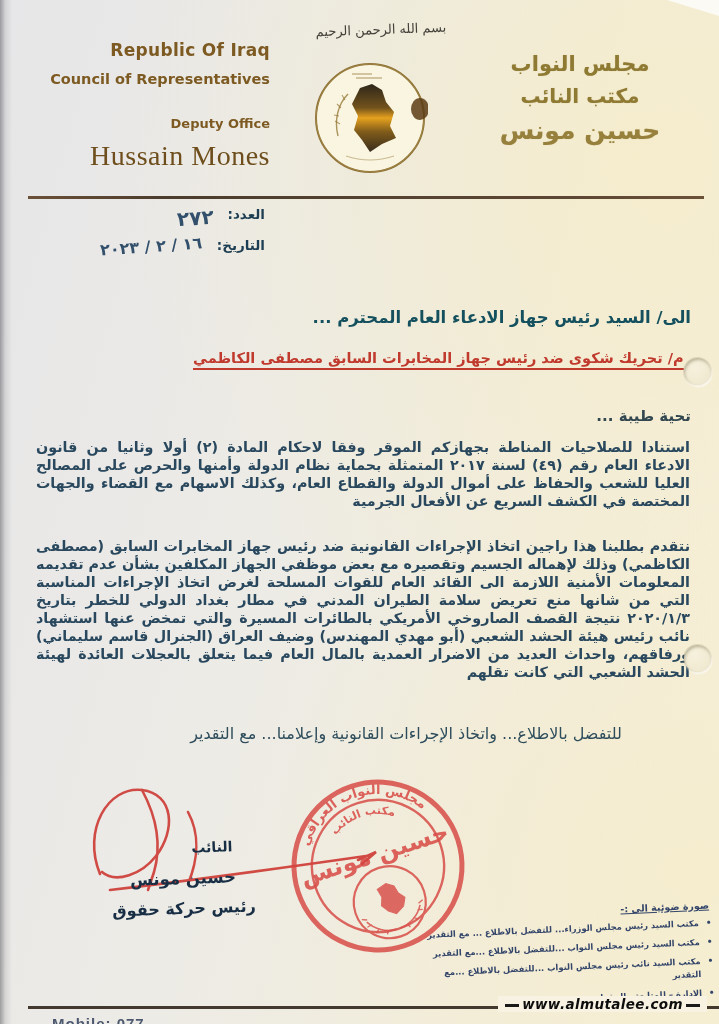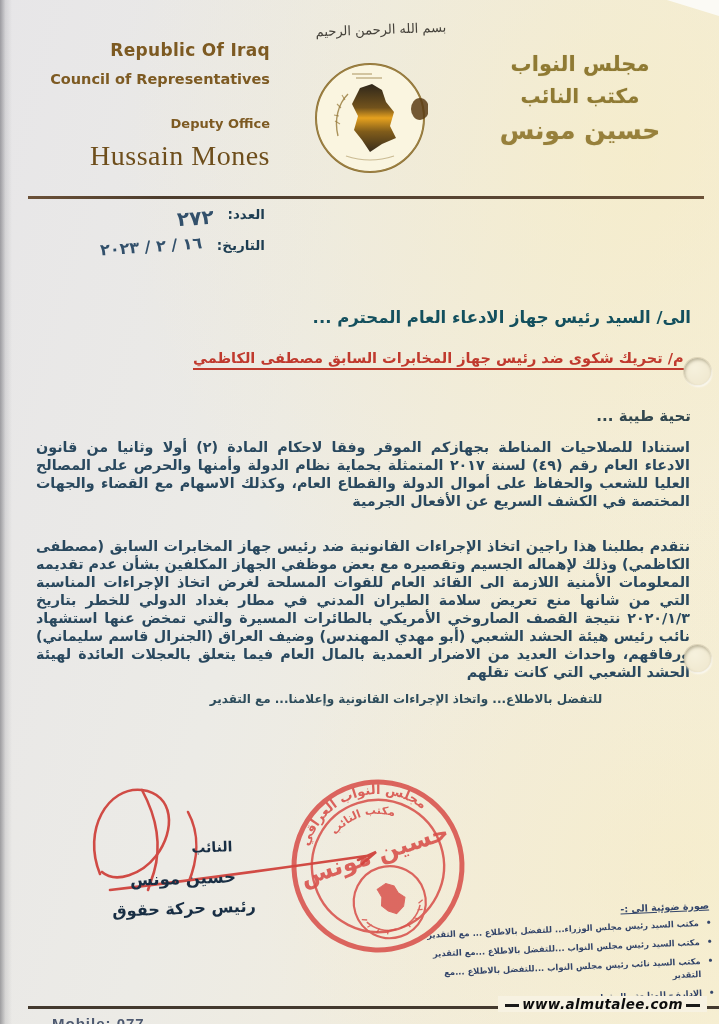--- a/index.html
+++ b/index.html
@@ -44,22 +44,22 @@
     font-size:16.5px;font-weight:bold;color:#14505e;margin-top:32px;}
   .subject{position:absolute;right:26px;top:350px;width:500px;direction:rtl;text-align:left;
     font-size:14.5px;font-weight:bold;color:#c03a2e;
     text-decoration:underline;text-decoration-thickness:1.5px;text-underline-offset:5px;}
   .greeting{position:absolute;right:28px;top:407px;direction:rtl;
     font-size:15px;font-weight:bold;color:#32474f;margin-left:43px;}
   .para{position:absolute;left:36px;width:654px;direction:rtl;text-align:justify;
     font-size:14.3px;font-weight:bold;color:#29485e;line-height:18px;}
   .para-1{top:438px;}
   .para-2{top:537px;}
-  .closing{position:absolute;left:120px;top:692px;width:572px;direction:rtl;text-align:center;
-    font-size:12px;font-weight:bold;color:#2e4d5c;}
+  .closing{position:absolute;left:120px;top:724px;width:572px;direction:rtl;text-align:center;
+    font-size:16px;font-weight:normal;color:#2e4d5c;}
   
   .sig-svg{position:absolute;left:58px;top:772px;}
   .sig-block{position:absolute;left:78px;top:840px;width:210px;text-align:center;direction:rtl;
     color:#182e44;font-weight:bold;transform:rotate(-2deg);}
   .sig-title{font-size:14px;margin-right:-60px;}
   .sig-name{font-size:16.5px;margin-top:13px;}
   .sig-role{font-size:16px;margin-top:11px;letter-spacing:1px;}
   .stamp{position:absolute;left:288px;top:776px;transform:rotate(-18deg);opacity:.92;}
   
   .cc{position:absolute;right:6px;top:906px;width:300px;direction:rtl;transform:rotate(-2.5deg);

